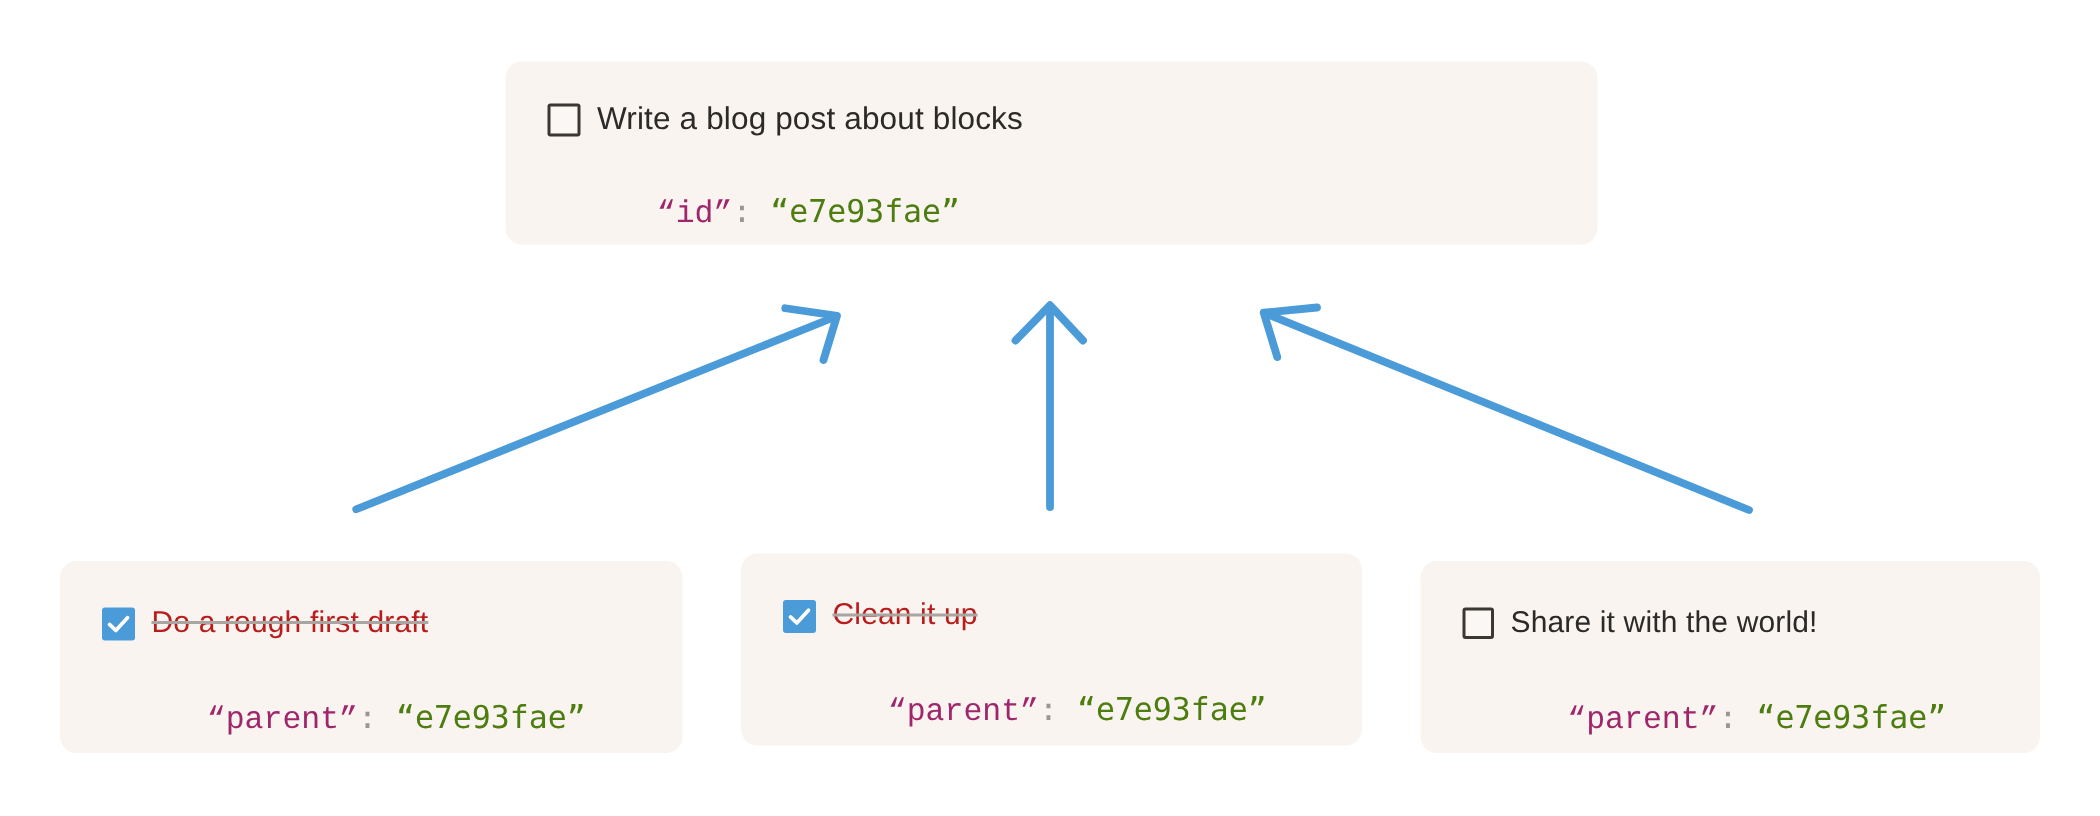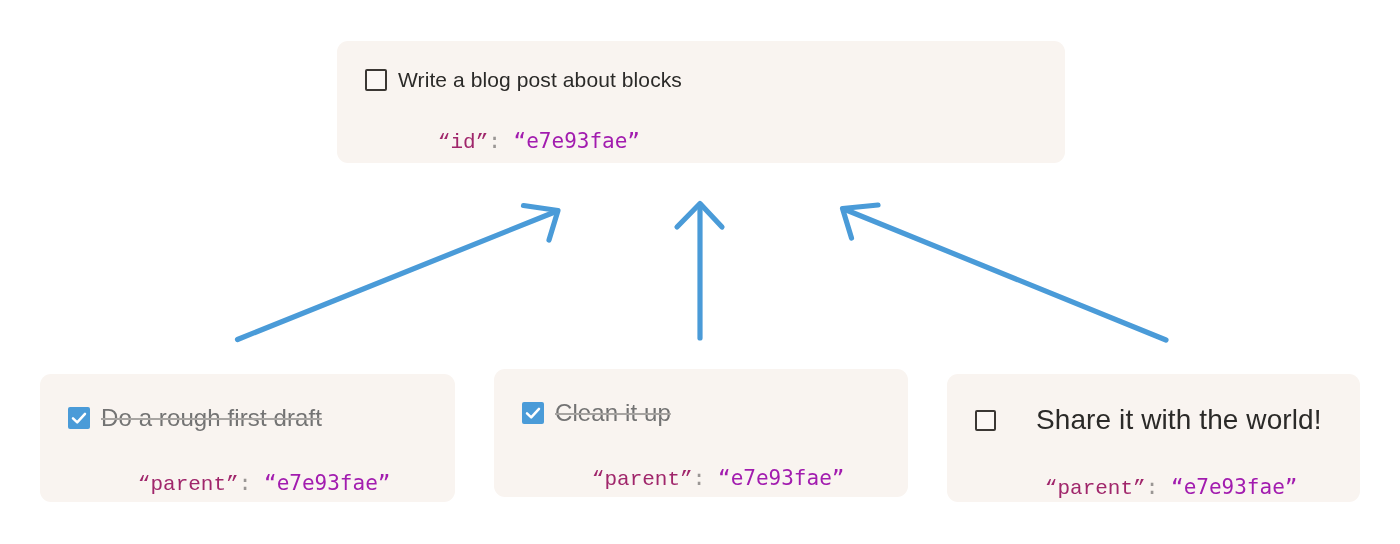--- a/index.html
+++ b/index.html
@@ -109,50 +109,49 @@
     top: 0;
   }
 
   .todo-label {
     font-size: 21px;
     color: #2b2a28;
     letter-spacing: 0.1px;
     white-space: nowrap;
   }
   .todo-label.done {
-    color: #737373;
+    color: #b91c1c;
     text-decoration: line-through;
     text-decoration-color: #a8a5a2;
     text-decoration-thickness: 1.6px;
-    font-size: 24px;
+    font-size: 20px;
   }
   .card-child-3 .todo-label {
-    font-size: 28px;
-    margin-left: 29px;
+    font-size: 20px;
   }
 
   
   .json-line {
     font-family: "DejaVu Sans Mono", monospace;
     font-size: 21px;
     white-space: pre;
     letter-spacing: 0px;
   }
   .card-parent .json-line {
     padding: 13px 0 0 25px;
   }
   .card-child-1 .json-line,
   .card-child-2 .json-line,
   .card-child-3 .json-line {
     padding: 15px 0 0 22px;
     font-size: 21px;
   }
   .json-key   { color: #a0266b; font-family: Liberation Mono, monospace; }
   .json-punct { color: #9a9694; }
-  .json-val   { color: #a21caf; }
+  .json-val   { color: #4d7c0f; }
 </style>
 </head>
 <body>
 
 <div id="stage">
 
   <svg id="arrows" viewBox="0 0 1400 544" width="1400" height="544" xmlns="http://www.w3.org/2000/svg">
 
     <g>
       <path d="M 237.5 339.5 L 556 211.5" fill="none" stroke="#4a9bd8" stroke-width="5.2" stroke-linecap="round" stroke-linejoin="round"></path>

